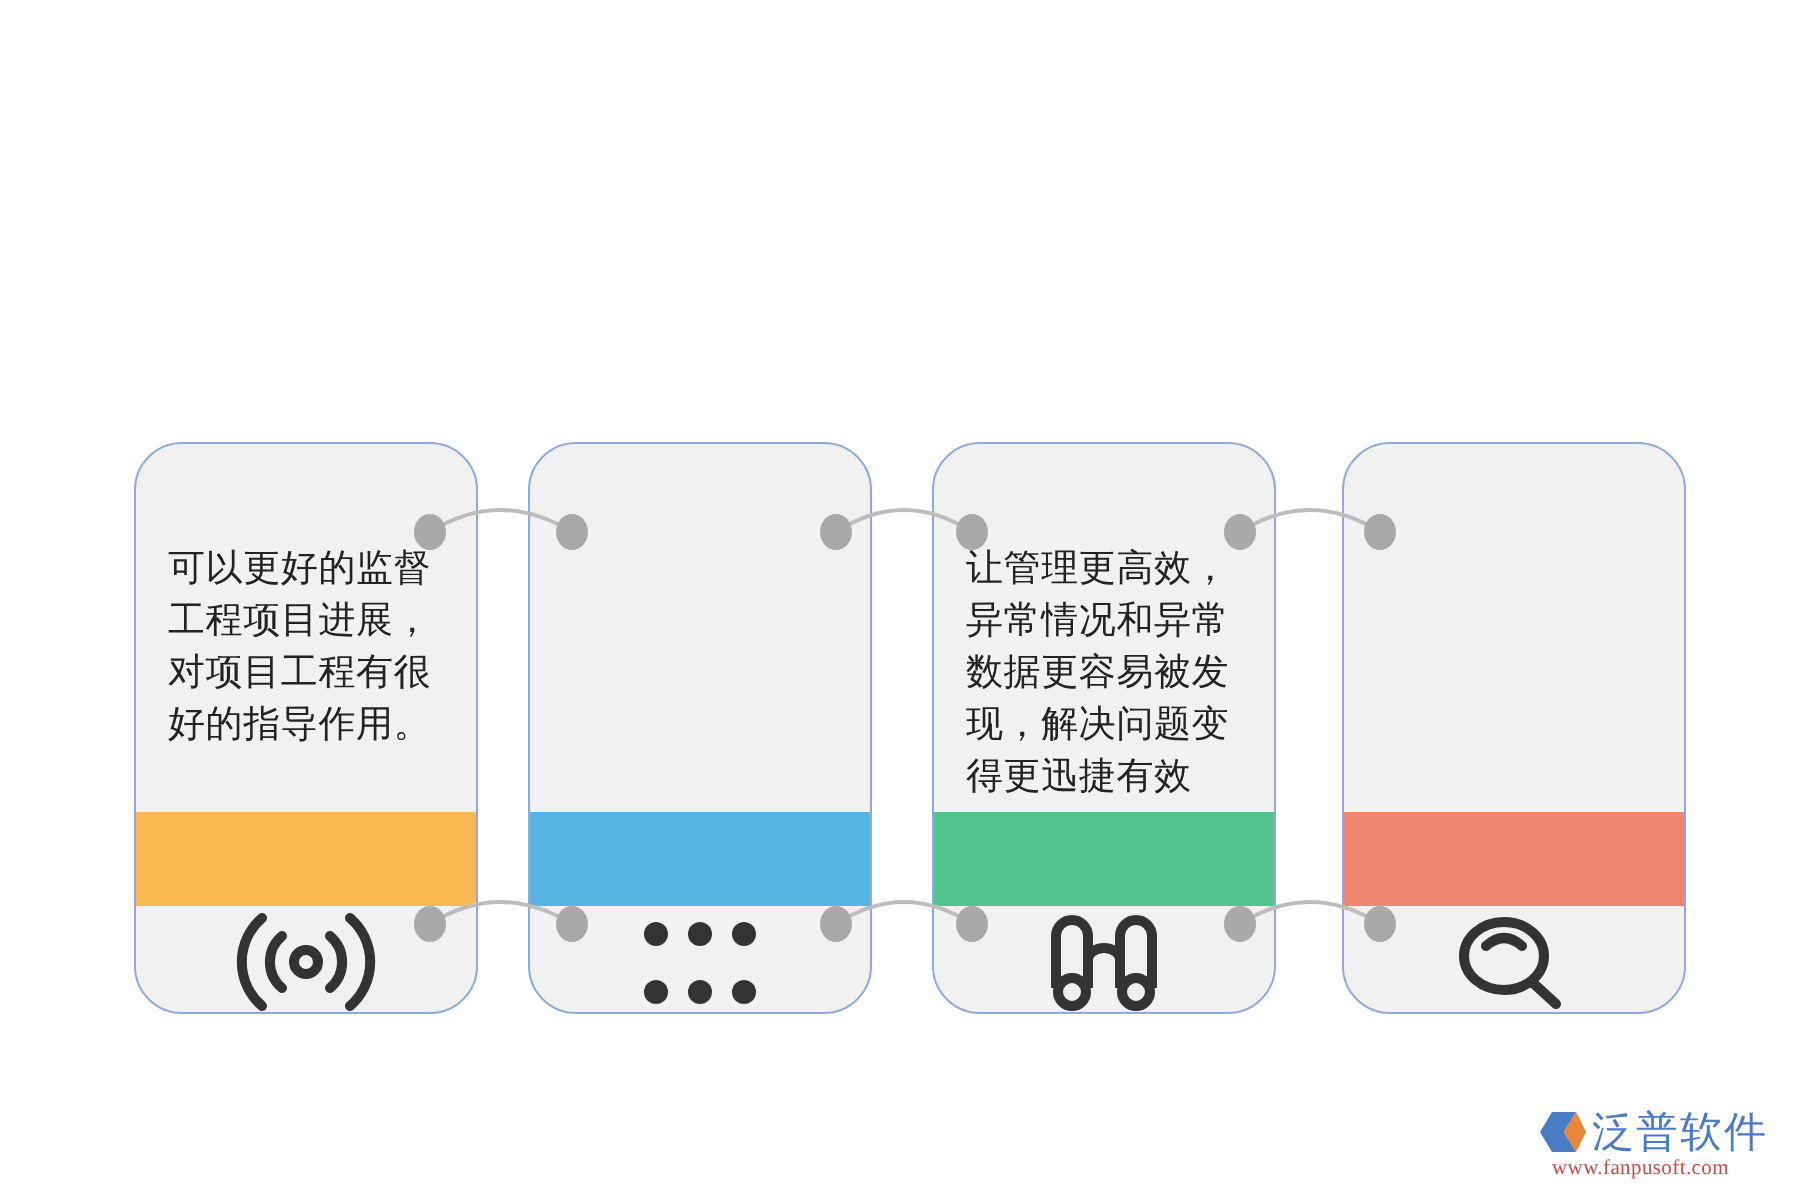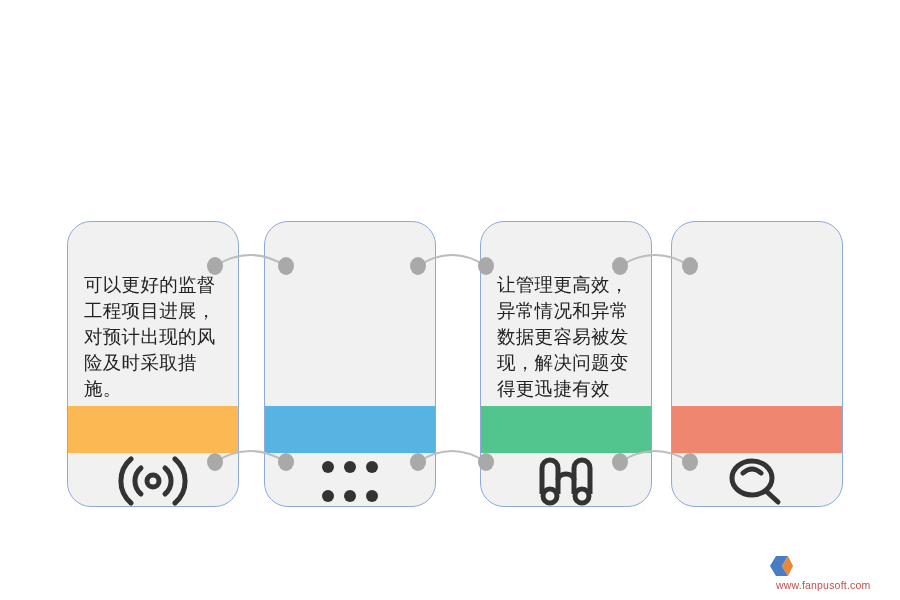--- a/index.html
+++ b/index.html
@@ -19,27 +19,27 @@
     letter-spacing: 0.3px; word-break: break-all;
   }
   .band { position: absolute; left: 0; right: 0; top: 184px; height: 47px; }
   .icon-wrap {
     position: absolute; left: 0; right: 0; top: 231px; height: 55px;
     display: flex; align-items: center; justify-content: center;
   }
   .connectors { position: absolute; left: 0; top: 0; width: 900px; height: 600px; pointer-events: none; }
   .logo { position: absolute; left: 768px; top: 552px; width: 125px; height: 42px; }
   .logo-name { position: absolute; left: 28px; top: 0; font-size: 21px; color: #4a7cc4; letter-spacing: 1px; font-family: "DejaVu Sans", sans-serif; }
-  .logo-url { position: absolute; left: 8px; top: 27px; font-size: 10.5px; color: #c0504d; font-family: Liberation Sans, sans-serif; letter-spacing: 0.2px; }
+  .logo-url { position: absolute; left: 8px; top: 27px; font-size: 10.5px; color: #c0504d; font-family: Liberation Serif, serif; letter-spacing: 0.2px; }
 </style>
 </head>
 <body>
 
 <div class="card" style="left:67px;">
-  <div class="card-text" style="top:50px;">可以更好的监督工程项目进展，对预计出现的风险及时采取措施。</div>
+  <div class="card-text" style="top:50px;">可以更好的监督工程项目进展，对项目工程有很好的指导作用。</div>
   <div class="band" style="background:#fbb853;"></div>
   <div class="icon-wrap">
     <svg width="70" height="50" viewBox="0 0 70 50">
       <g fill="none" stroke="#333" stroke-width="5" stroke-linecap="round">
         <circle cx="35" cy="25" r="6"></circle>
         <path d="M23 12 A17 17 0 0 0 23 38"></path>
         <path d="M47 12 A17 17 0 0 1 47 38"></path>
         <path d="M13 3 A29 29 0 0 0 13 47"></path>
         <path d="M57 3 A29 29 0 0 1 57 47"></path>
       </g>
@@ -56,21 +56,21 @@
           <circle cx="32" cy="10" r="6"></circle>
           <circle cx="54" cy="10" r="6"></circle>
         <circle cx="10" cy="39" r="6"></circle>
           <circle cx="32" cy="39" r="6"></circle>
           <circle cx="54" cy="39" r="6"></circle>
       </g>
     </svg>
   </div>
 </div>
 
-<div class="card" style="left:480px;">
+<div class="card" style="left:466px;">
   <div class="card-text" style="top:50px; left:16px;">让管理更高效，异常情况和异常数据更容易被发现，解决问题变得更迅捷有效</div>
   <div class="band" style="background:#52c48e;"></div>
   <div class="icon-wrap">
     <svg width="60" height="50" viewBox="0 0 60 50">
       <g fill="none" stroke="#333" stroke-width="5" stroke-linejoin="round">
         <path d="M6 38 V12 A8 8 0 0 1 22 12 V38"></path>
         <path d="M38 38 V12 A8 8 0 0 1 54 12 V38"></path>
         <path d="M22 24 A8 6 0 0 1 38 24"></path>
         <circle cx="14" cy="40" r="7"></circle>
         <circle cx="46" cy="40" r="7"></circle>
@@ -115,14 +115,15 @@
     <ellipse cx="620" cy="462" rx="8" ry="9"></ellipse>
     <ellipse cx="690" cy="462" rx="8" ry="9"></ellipse>
   </g>
 </svg>
 
 <div class="logo">
   <svg width="26" height="24" viewBox="0 0 26 24" style="position:absolute;left:0;top:2px;">
     <path d="M2 12 L8 2 L20 2 L14 12 L20 22 L8 22 Z" fill="#4a7cc4"></path>
     <path d="M14 12 L20 2 L25 12 L20 22 Z" fill="#e8863a"></path>
   </svg>
+  <span class="logo-name">泛普软件</span>
   <span class="logo-url">www.fanpusoft.com</span>
 </div>
 
 </body></html>

